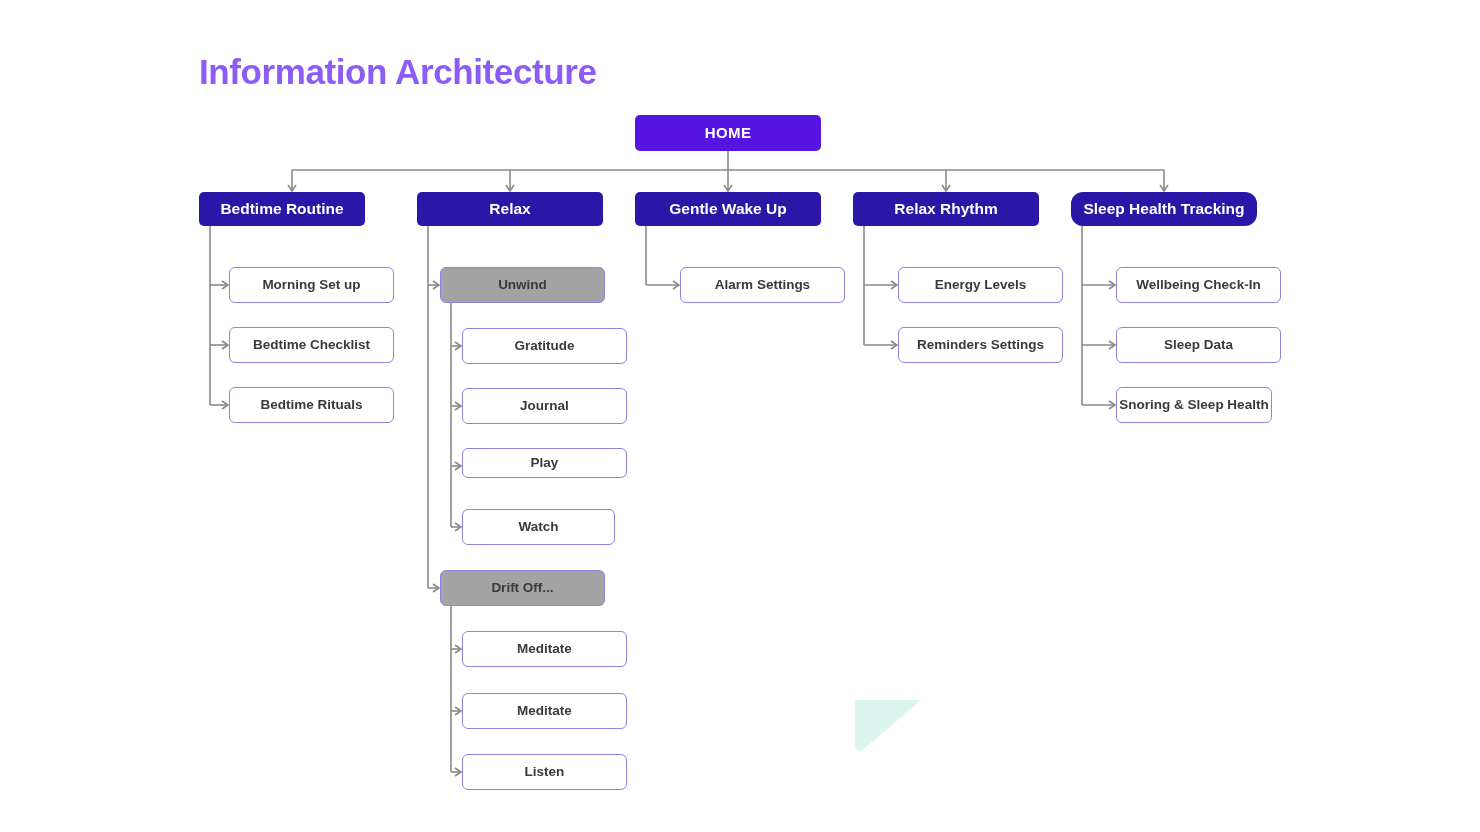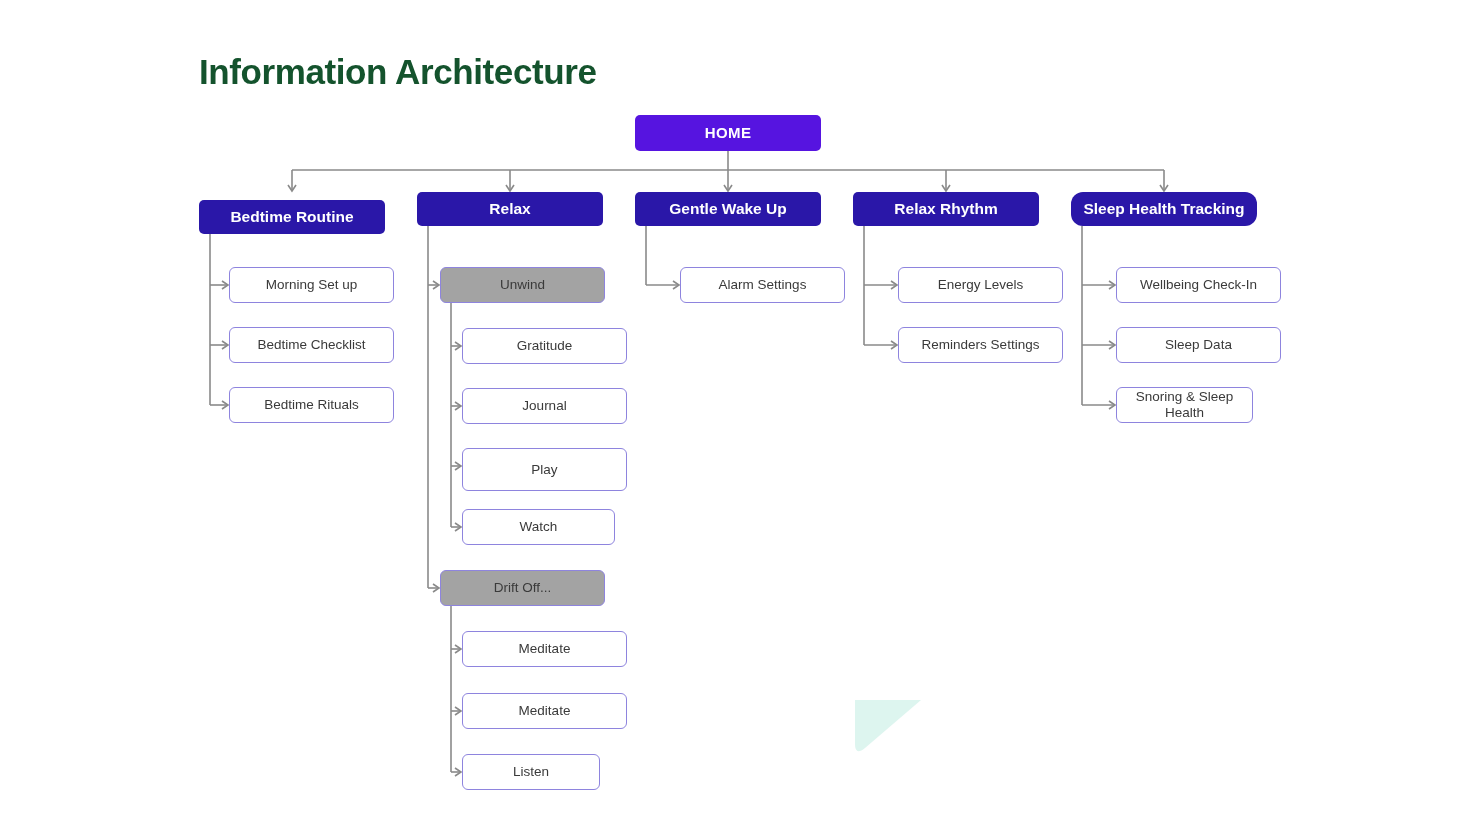--- a/index.html
+++ b/index.html
@@ -21,21 +21,21 @@
     height: 832px;
   }
 
   
   .page-title {
     position: absolute;
     left: 199px;
     top: 52px;
     font-size: 35px;
     font-weight: 700;
-    color: #14532d;
+    color: #8b5cf6;
     letter-spacing: -0.4px;
     white-space: nowrap;
   }
 
   
   #connectors {
     position: absolute;
     left: 0;
     top: 0;
     width: 1480px;
@@ -70,21 +70,21 @@
     font-size: 15.5px;
     font-weight: 700;
     border-radius: 5px;
   }
 
   .node.leaf {
     background: #ffffff;
     border: 1.6px solid #8E84DE;
     color: #3a3a3a;
     font-size: 13.5px;
-    font-weight: 400;
+    font-weight: 700;
     border-radius: 6px;
   }
 
   .node.leaf.highlight {
     background: #a3a3a3;
   }
 
   
   .bubble {
     position: absolute;
@@ -174,42 +174,42 @@
       <path d="M 1109 281 L 1115 285 L 1109 289" stroke="#8a8a8a" stroke-width="1.6" fill="none"></path>
       <line x1="1082" y1="345" x2="1115" y2="345" stroke="#8a8a8a" stroke-width="1.6"></line>
       <path d="M 1109 341 L 1115 345 L 1109 349" stroke="#8a8a8a" stroke-width="1.6" fill="none"></path>
       <line x1="1082" y1="405" x2="1115" y2="405" stroke="#8a8a8a" stroke-width="1.6"></line>
       <path d="M 1109 401 L 1115 405 L 1109 409" stroke="#8a8a8a" stroke-width="1.6" fill="none"></path>
       <line x1="1082" y1="226" x2="1082" y2="405" stroke="#8a8a8a" stroke-width="1.6"></line>
     </svg>
 
   <div id="nodes">
       <div class="node root" style="left: 635px; top: 115px; width: 186px; height: 36px;">HOME</div>
-      <div class="node section" style="left: 199px; top: 200px; width: 186px; height: 34px;">Bedtime Routine</div>
+      <div class="node section" style="left: 199px; top: 192px; width: 166px; height: 34px;">Bedtime Routine</div>
       <div class="node leaf" style="left: 229px; top: 267px; width: 165px; height: 36px;">Morning Set up</div>
       <div class="node leaf" style="left: 229px; top: 327px; width: 165px; height: 36px;">Bedtime Checklist</div>
       <div class="node leaf" style="left: 229px; top: 387px; width: 165px; height: 36px;">Bedtime Rituals</div>
       <div class="node section" style="left: 417px; top: 192px; width: 186px; height: 34px;">Relax</div>
       <div class="node leaf highlight" style="left: 440px; top: 267px; width: 165px; height: 36px;">Unwind</div>
       <div class="node leaf" style="left: 462px; top: 328px; width: 165px; height: 36px;">Gratitude</div>
       <div class="node leaf" style="left: 462px; top: 388px; width: 165px; height: 36px;">Journal</div>
-      <div class="node leaf" style="left: 462px; top: 448px; width: 165px; height: 43px;">Play</div>
+      <div class="node leaf" style="left: 462px; top: 448px; width: 165px; height: 30px;">Play</div>
       <div class="node leaf" style="left: 462px; top: 509px; width: 153px; height: 36px;">Watch</div>
       <div class="node leaf highlight" style="left: 440px; top: 570px; width: 165px; height: 36px;">Drift Off...</div>
       <div class="node leaf" style="left: 462px; top: 631px; width: 165px; height: 36px;">Meditate</div>
       <div class="node leaf" style="left: 462px; top: 693px; width: 165px; height: 36px;">Meditate</div>
-      <div class="node leaf" style="left: 462px; top: 754px; width: 138px; height: 36px;">Listen</div>
+      <div class="node leaf" style="left: 462px; top: 754px; width: 165px; height: 36px;">Listen</div>
       <div class="node section" style="left: 635px; top: 192px; width: 186px; height: 34px;">Gentle Wake Up</div>
       <div class="node leaf" style="left: 680px; top: 267px; width: 165px; height: 36px;">Alarm Settings</div>
       <div class="node section" style="left: 853px; top: 192px; width: 186px; height: 34px;">Relax Rhythm</div>
       <div class="node leaf" style="left: 898px; top: 267px; width: 165px; height: 36px;">Energy Levels</div>
       <div class="node leaf" style="left: 898px; top: 327px; width: 165px; height: 36px;">Reminders Settings</div>
       <div class="node section" style="left: 1071px; top: 192px; width: 186px; height: 34px; border-radius: 12px;">Sleep Health Tracking</div>
       <div class="node leaf" style="left: 1116px; top: 267px; width: 165px; height: 36px;">Wellbeing Check-In</div>
       <div class="node leaf" style="left: 1116px; top: 327px; width: 165px; height: 36px;">Sleep Data</div>
-      <div class="node leaf" style="left: 1116px; top: 387px; width: 137px; height: 36px;">Snoring &amp; Sleep Health</div>
+      <div class="node leaf" style="left: 1116px; top: 387px; width: 156px; height: 36px;">Snoring &amp; Sleep Health</div>
     </div>
 
   <svg class="bubble-tail" viewBox="0 0 66 52" width="66" height="52">
     <path d="M 0 0 L 66 0 L 10 48 Q 0 56 0 44 Z" fill="#DDF5EF"></path>
   </svg>
 
 </div>
 
 </body></html>

